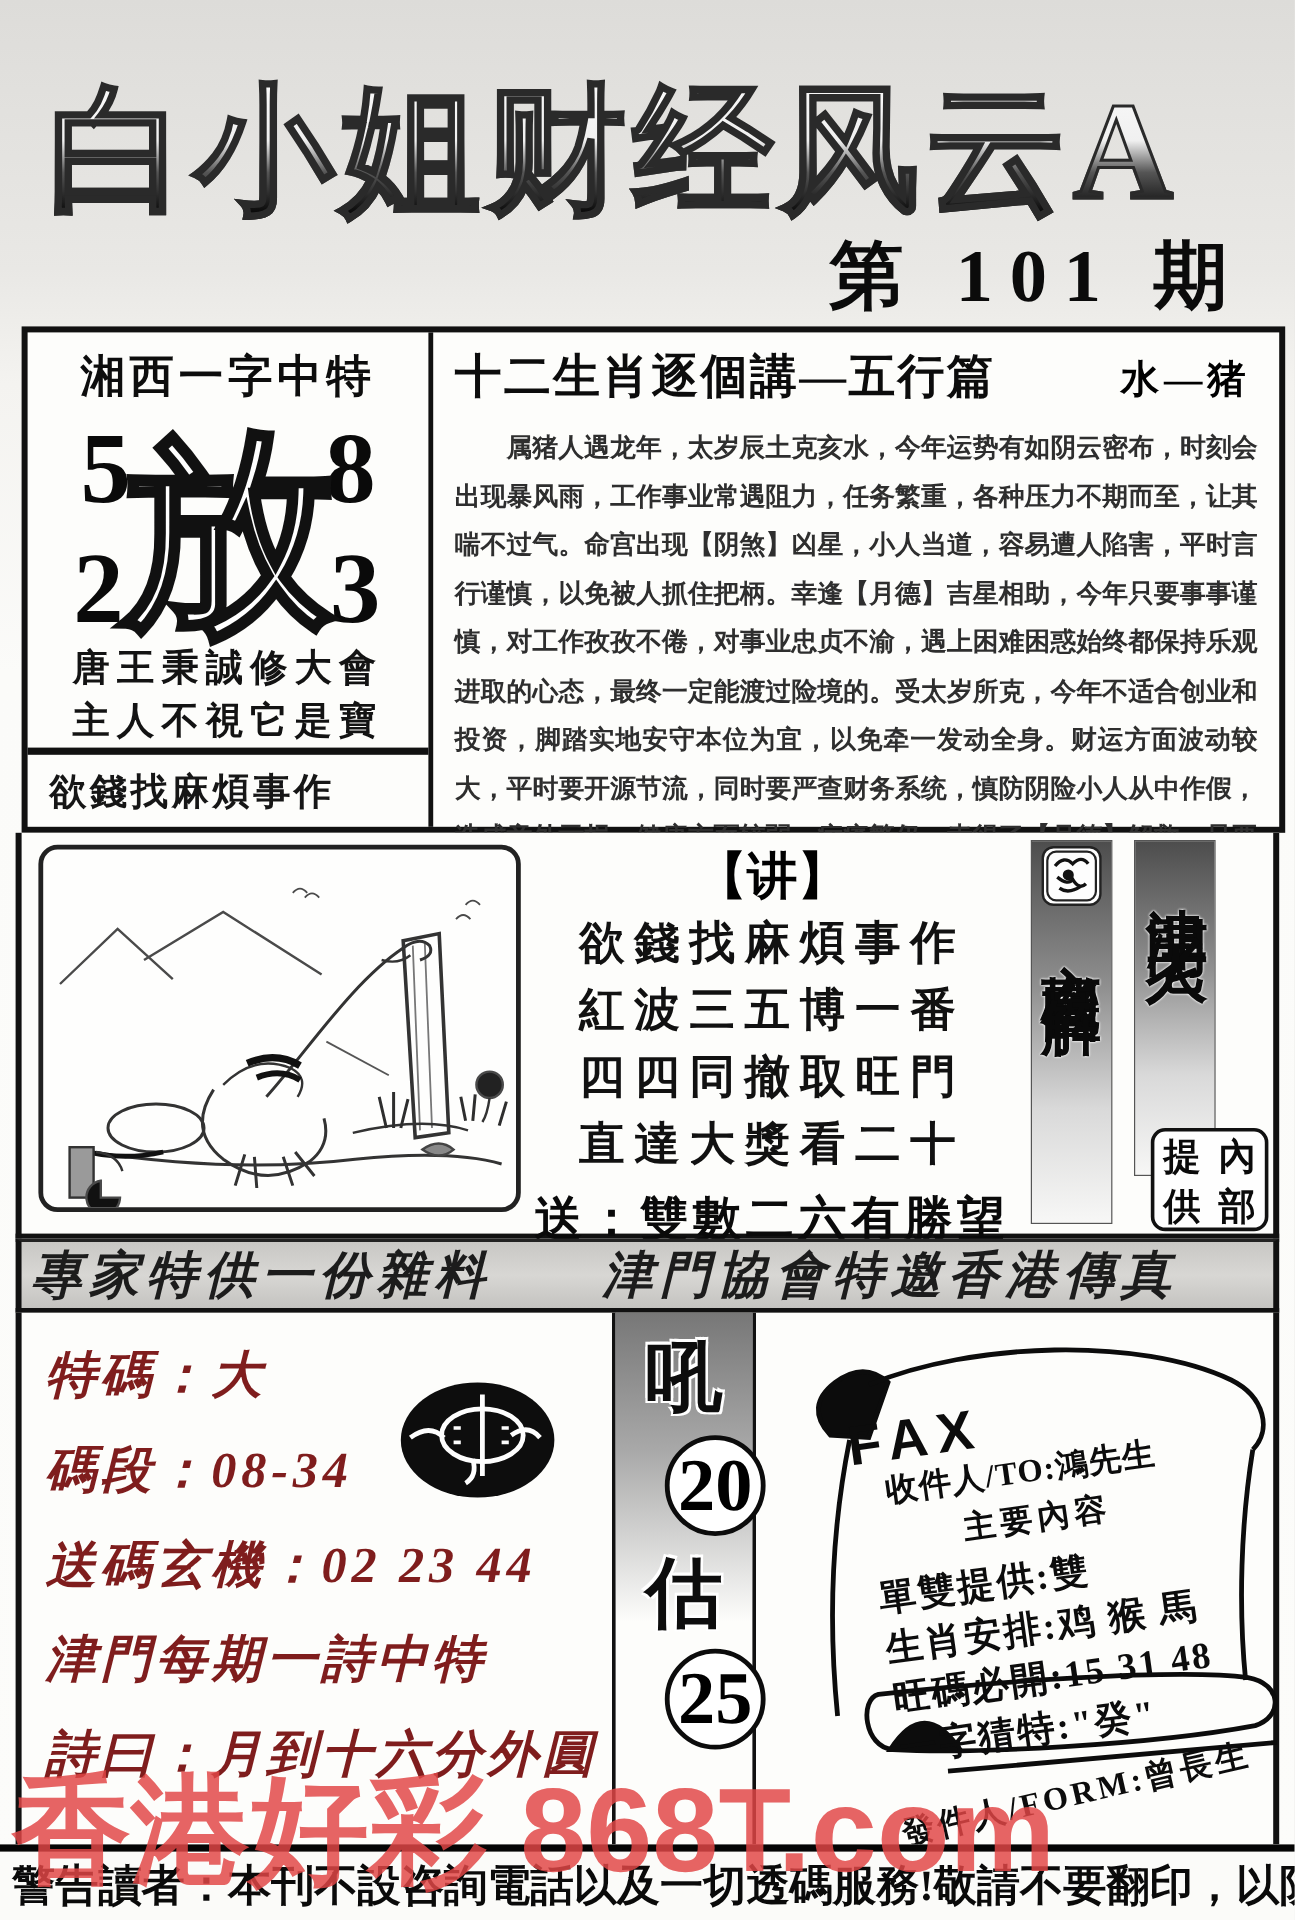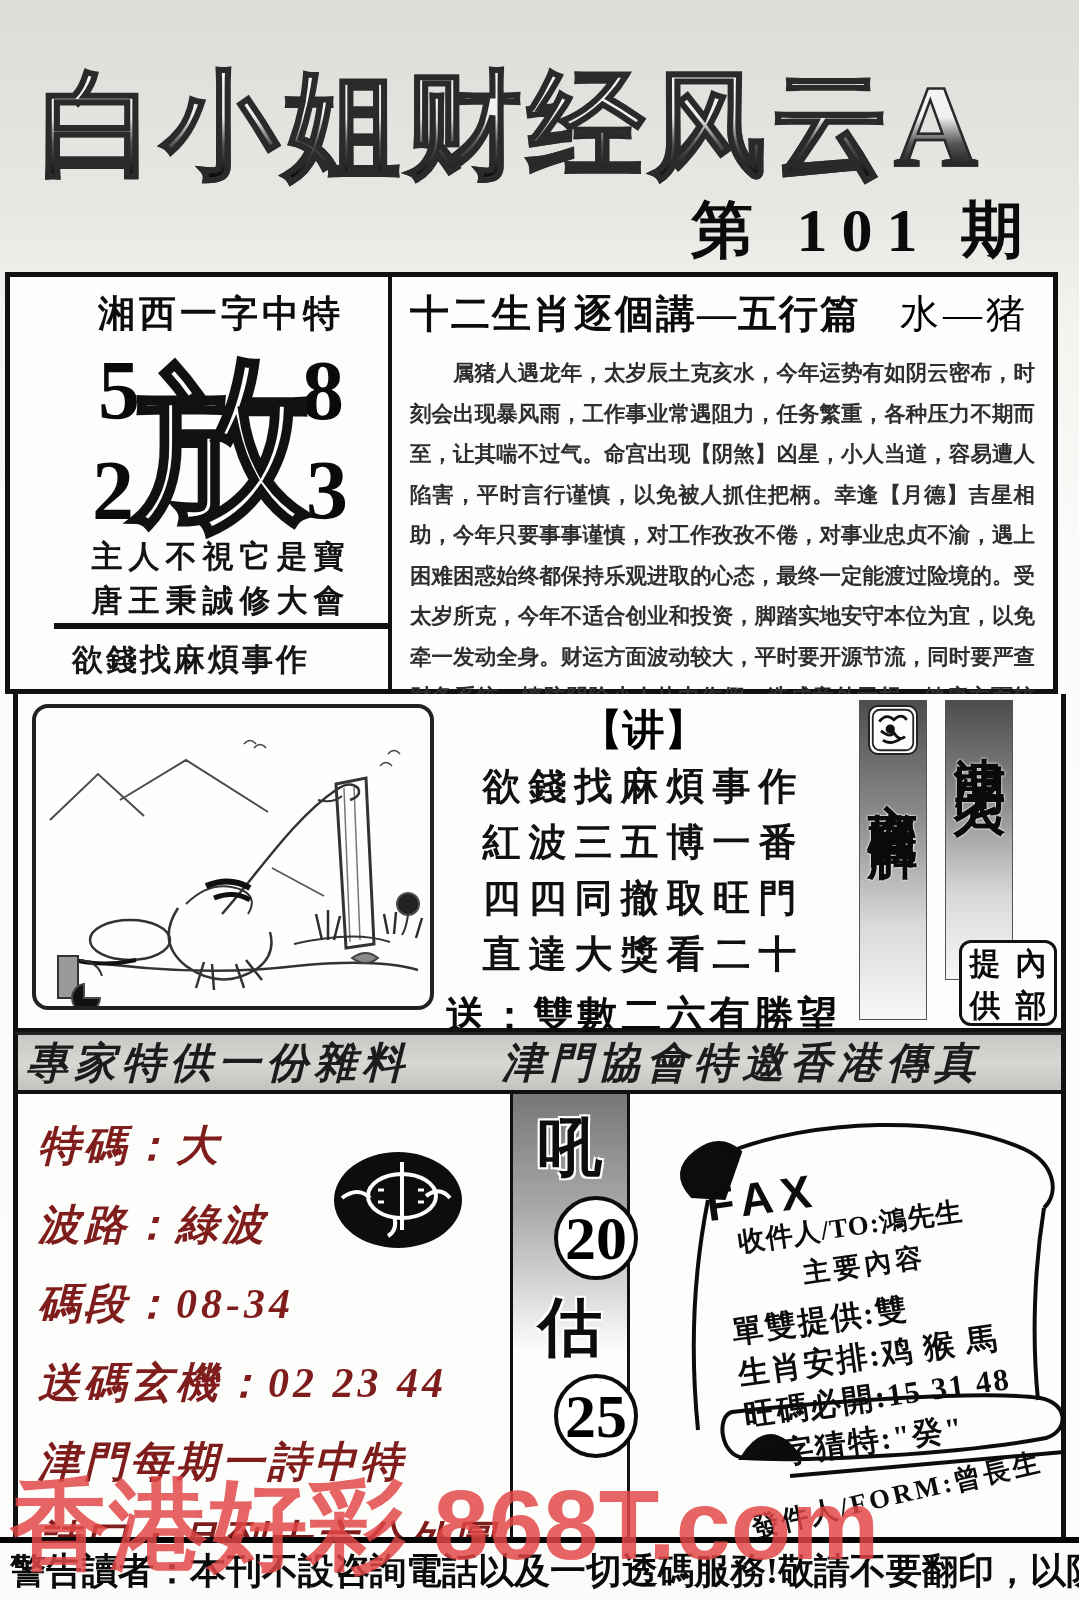--- a/index.html
+++ b/index.html
@@ -17,43 +17,43 @@
     -webkit-background-clip:text; background-clip:text; color:transparent;
     -webkit-text-stroke:2.5px #2a2a2a;
     text-shadow:none;
   }
   .issue {
     position:absolute; right:42px; top:188px; font-size:62px; font-weight:bold;
     letter-spacing:14px; color:#0b0b0b;
   }
   
   .sec1 {
-    position:absolute; left:5px; top:272px; width:1053px; height:422px;
-    border:5px solid #111; background:#fdfdfb; display:flex;padding-left:44px;
+    position:absolute; left:18px; top:272px; width:1053px; height:422px;
+    border:5px solid #111; background:#fdfdfb; display:flex;
   }
   .sec1-left { width:338px; border-right:4px solid #111; display:flex; flex-direction:column; }
   .xw-head { text-align:center; font-size:37px; font-weight:bold; padding-top:12px; letter-spacing:4px; color:#0d0d0d; }
   .num-area { position:relative; height:252px; }
   .big-char {
     position:absolute; left:50%; top:54%; transform:translate(-50%,-50%);
     font-size:180px; font-weight:bold; color:#fff;
     -webkit-text-stroke:4px #111; line-height:1;
   }
   .corner-num { position:absolute; font-size:84px; font-weight:bold; color:#0a0a0a; line-height:1; }
   .n-tl { left:44px; top:10px; } .n-tr { right:44px; top:10px; }
   .n-bl { left:38px; bottom:2px; } .n-br { right:40px; bottom:2px; }
   .xw-line { text-align:center; font-size:31px; font-weight:bold; color:#131313; letter-spacing:6px; line-height:44px; }
   .xw-footer {
     margin-top:auto; border-top:6px solid #111; font-size:31px; font-weight:bold;
     padding:10px 0 8px 18px; letter-spacing:3px; color:#161616;
   }
   .sec1-right { flex:1; padding:10px 18px 6px 18px; }
   .zo-head { display:flex; align-items:baseline; justify-content:space-between; padding-right:6px; }
   .zo-title { font-size:39px; font-weight:bold; letter-spacing:2px; color:#0c0c0c; }
-  .zo-elem { font-size:39px; font-weight:400; letter-spacing:4px; color:#000; }
+  .zo-elem { font-size:32px; font-weight:700; letter-spacing:4px; color:#000; }
   .zo-body {
     margin-top:12px; font-size:21.5px; line-height:40.5px; text-align:justify;
     text-indent:2em; color:#2e2e2e; font-weight:bold;
     font-family:"Liberation Serif", serif;
     filter:blur(.2px);
   }
   
   .sec2 {
     position:absolute; left:13px; top:694px; width:1053px; height:338px;
     border-left:5px solid #111; border-right:5px solid #111; border-bottom:4px solid #111;
@@ -167,22 +167,22 @@
   <div class="sec1">
     <div class="sec1-left">
       <div class="xw-head">湘西一字中特</div>
       <div class="num-area">
         <span class="corner-num n-tl">5</span>
         <span class="corner-num n-tr">8</span>
         <span class="corner-num n-bl">2</span>
         <span class="corner-num n-br">3</span>
         <span class="big-char">放</span>
       </div>
+      <div class="xw-line">唐王秉誠修大會</div>
       <div class="xw-line">主人不視它是寶</div>
-      <div class="xw-line">唐王秉誠修大會</div>
       <div class="xw-footer">欲錢找麻煩事作</div>
     </div>
     <div class="sec1-right">
       <div class="zo-head">
         <span class="zo-title">十二生肖逐個講—五行篇</span>
         <span class="zo-elem">水—猪</span>
       </div>
       <div class="zo-body">属猪人遇龙年，太岁辰土克亥水，今年运势有如阴云密布，时刻会出现暴风雨，工作事业常遇阻力，任务繁重，各种压力不期而至，让其喘不过气。命宫出现【阴煞】凶星，小人当道，容易遭人陷害，平时言行谨慎，以免被人抓住把柄。幸逢【月德】吉星相助，今年只要事事谨慎，对工作孜孜不倦，对事业忠贞不渝，遇上困难困惑始终都保持乐观进取的心态，最终一定能渡过险境的。受太岁所克，今年不适合创业和投资，脚踏实地安守本位为宜，以免牵一发动全身。财运方面波动较大，平时要开源节流，同时要严查财务系统，慎防阴险小人从中作假，造成意外亏损。健康方面较弱，病痛繁仍，幸得了【月德】解救，只要多加保养，终无大碍。</div>
     </div>
   </div>
@@ -254,21 +254,20 @@
   </div>
 
   <div class="strip">
     <span class="s-left">專家特供一份雜料</span>
     <span class="s-right">津門協會特邀香港傳真</span>
   </div>
 
   <div class="sec3">
     <div class="tips">
       <div class="tip-line">特碼：大</div>
-      <div class="tip-line">波路：綠波</div>
       <div class="tip-line">碼段：08-34</div>
       <div class="tip-line">送碼玄機：02 23 44</div>
       <div class="tip-line">津門每期一詩中特</div>
       <div class="tip-line">詩曰：月到十六分外圓</div>
     </div>
     <svg class="stamp" width="136" height="108" viewBox="0 0 136 108">
       <ellipse cx="68" cy="54" rx="64" ry="48" fill="#0d0d0d"></ellipse>
       <ellipse cx="72" cy="50" rx="34" ry="22" fill="none" stroke="#fdfdfd" stroke-width="4"></ellipse>
       <path d="M72,16 L72,84 M12,52 q16,-12 28,0 M96,50 q14,-10 24,2" stroke="#fdfdfd" stroke-width="4" fill="none"></path>
       <path d="M48,44 l6,0 M48,56 l6,0 M88,44 l6,0 M88,56 l6,0" stroke="#fdfdfd" stroke-width="3"></path>

